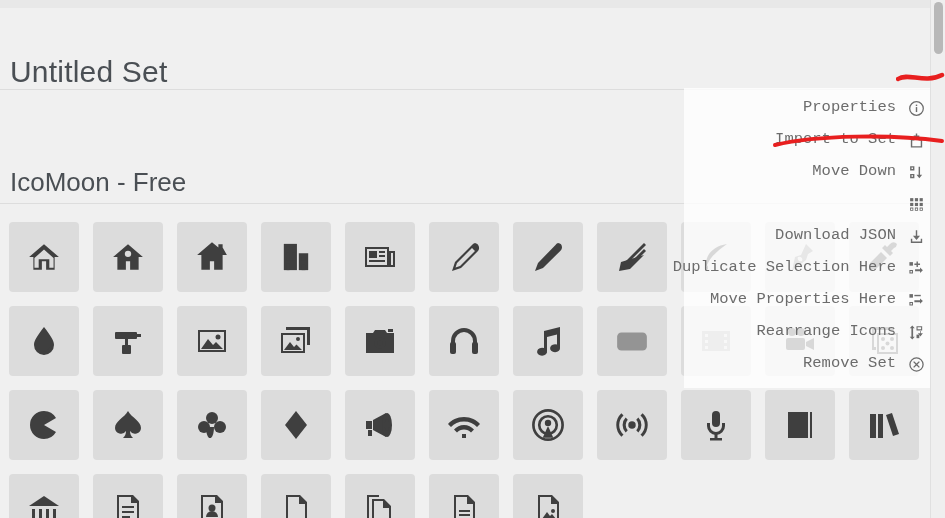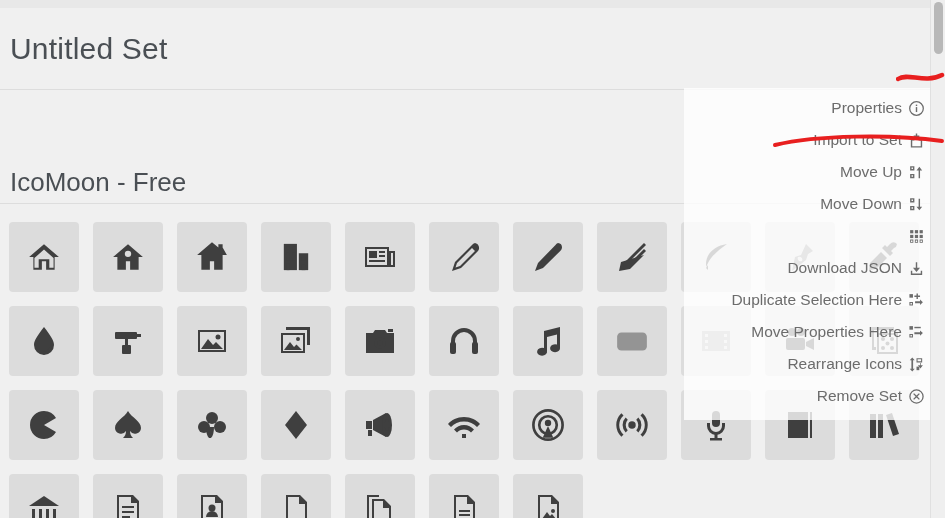--- a/index.html
+++ b/index.html
@@ -22,21 +22,21 @@
     width: 930px; height: 8px;
     background: #e8e8e8;
   }
 
   
   .set-header {
     position: absolute;
     top: 8px; left: 0;
     width: 930px; height: 82px;
     padding: 0 14px 0 10px;
-    display: flex; align-items: center;
+    display: flex; align-items: flex-end;
     border-bottom: 1px solid #dddddd;
     background: #f0f0f0;
   }
   .set-title {
     font-size: 30px;
     font-weight: 400;
     color: #4a4f54;
     letter-spacing: 0.2px;
     white-space: nowrap;
   }
@@ -128,26 +128,27 @@
     width: 246px;
     background: rgba(255,255,255,0.80);
     padding: 4px 0 8px 0;
     z-index: 20;
   }
   .menu-item {
     height: 32px;
     display: flex;
     align-items: center;
     justify-content: flex-end;
-    gap: 4px;
+    gap: 10px;
     padding: 0 4px 0 10px;
     cursor: pointer;
     color: #6c6c6c;
     font-size: 15.5px;
     white-space: nowrap;
+    font-family: Liberation Mono, monospace;
   }
   .menu-label { line-height: 1; }
   .menu-ico {
     width: 20px; height: 20px;
     flex: none;
     display: flex; align-items: center; justify-content: center;
   }
   .menu-ico svg { display:block; }
   .menu-ico svg * { fill: #6c6c6c; }
 
@@ -587,30 +588,20 @@
     <div class="menu-item">
       <span class="menu-label">Import to Set</span>
       <span class="menu-ico">
         <svg width="17" height="17" viewBox="0 0 24 24">
             <path d="M11 2 h2 v3 h3 v2 h-3 v3 h-2 V7 H8 V5 h3 z"></path>
             <path d="M4 10 h5 v2 H6 v8 h12 v-8 h-3 v-2 h5 v12 H4 z"></path>
           </svg>
       </span>
     </div>
 
-    <div class="menu-item">
-      <span class="menu-label">Move Up</span>
-      <span class="menu-ico">
-        <svg width="17" height="17" viewBox="0 0 24 24">
-            <path d="M3 3 h6 v6 H3 z M5 5 v2 h2 V5 z"></path>
-            <path d="M3 14 h6 v6 H3 z M5 16 v2 h2 v-2 z"></path>
-            <path d="M16 4 l4 5 h-3 v11 h-2 V9 h-3 z"></path>
-          </svg>
-      </span>
-    </div>
 
     <div class="menu-item">
       <span class="menu-label">Move Down</span>
       <span class="menu-ico">
         <svg width="17" height="17" viewBox="0 0 24 24">
             <path d="M3 3 h6 v6 H3 z M5 5 v2 h2 V5 z"></path>
             <path d="M3 14 h6 v6 H3 z M5 16 v2 h2 v-2 z"></path>
             <path d="M16 20 l-4 -5 h3 V4 h2 v11 h3 z"></path>
           </svg>
       </span>

